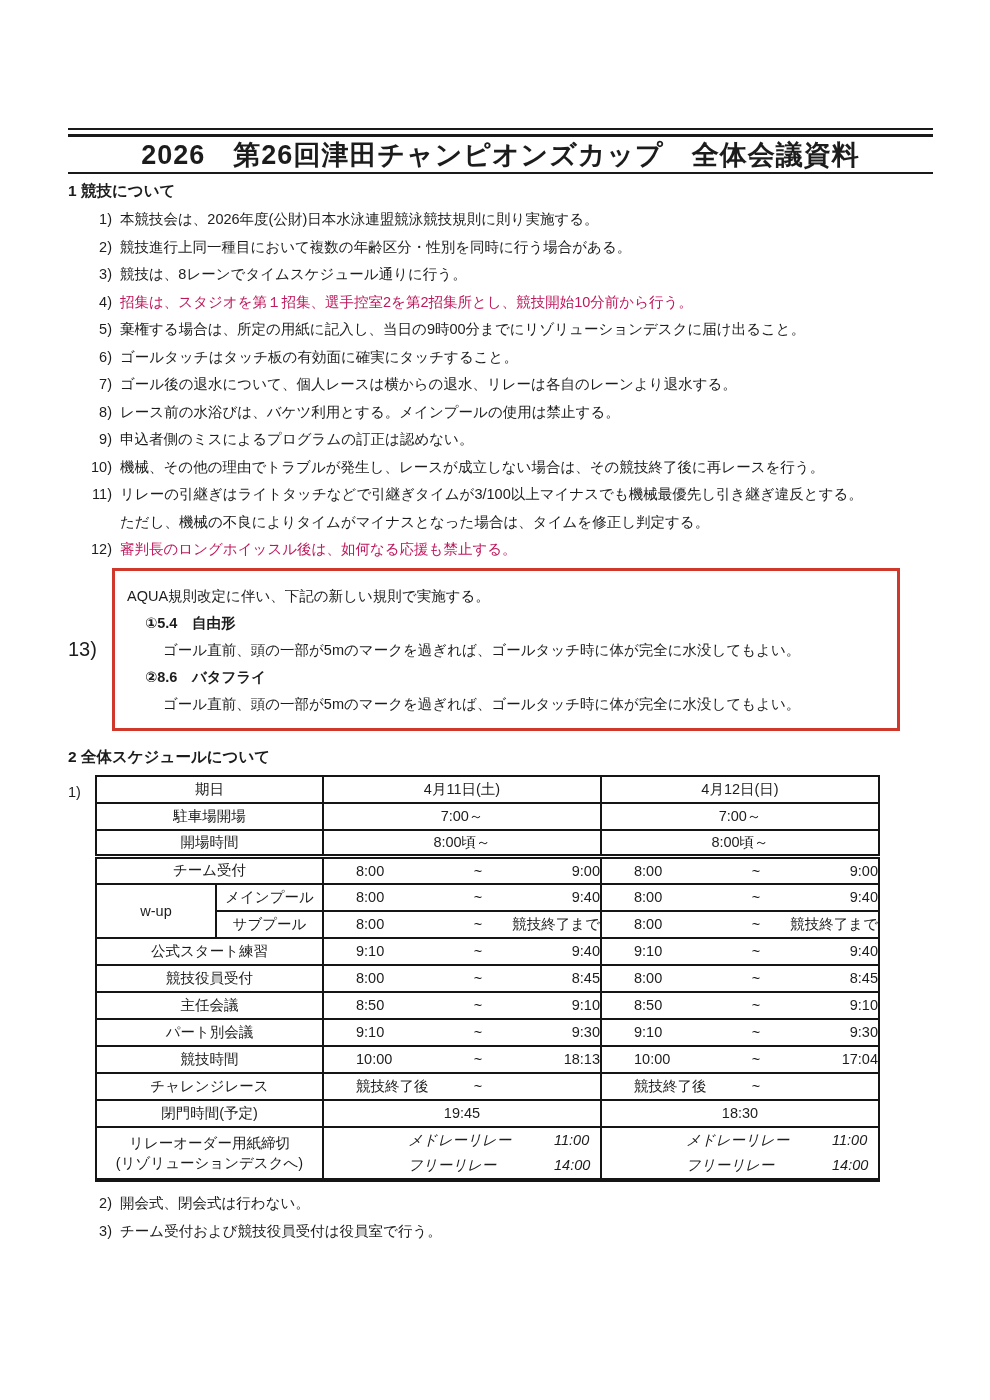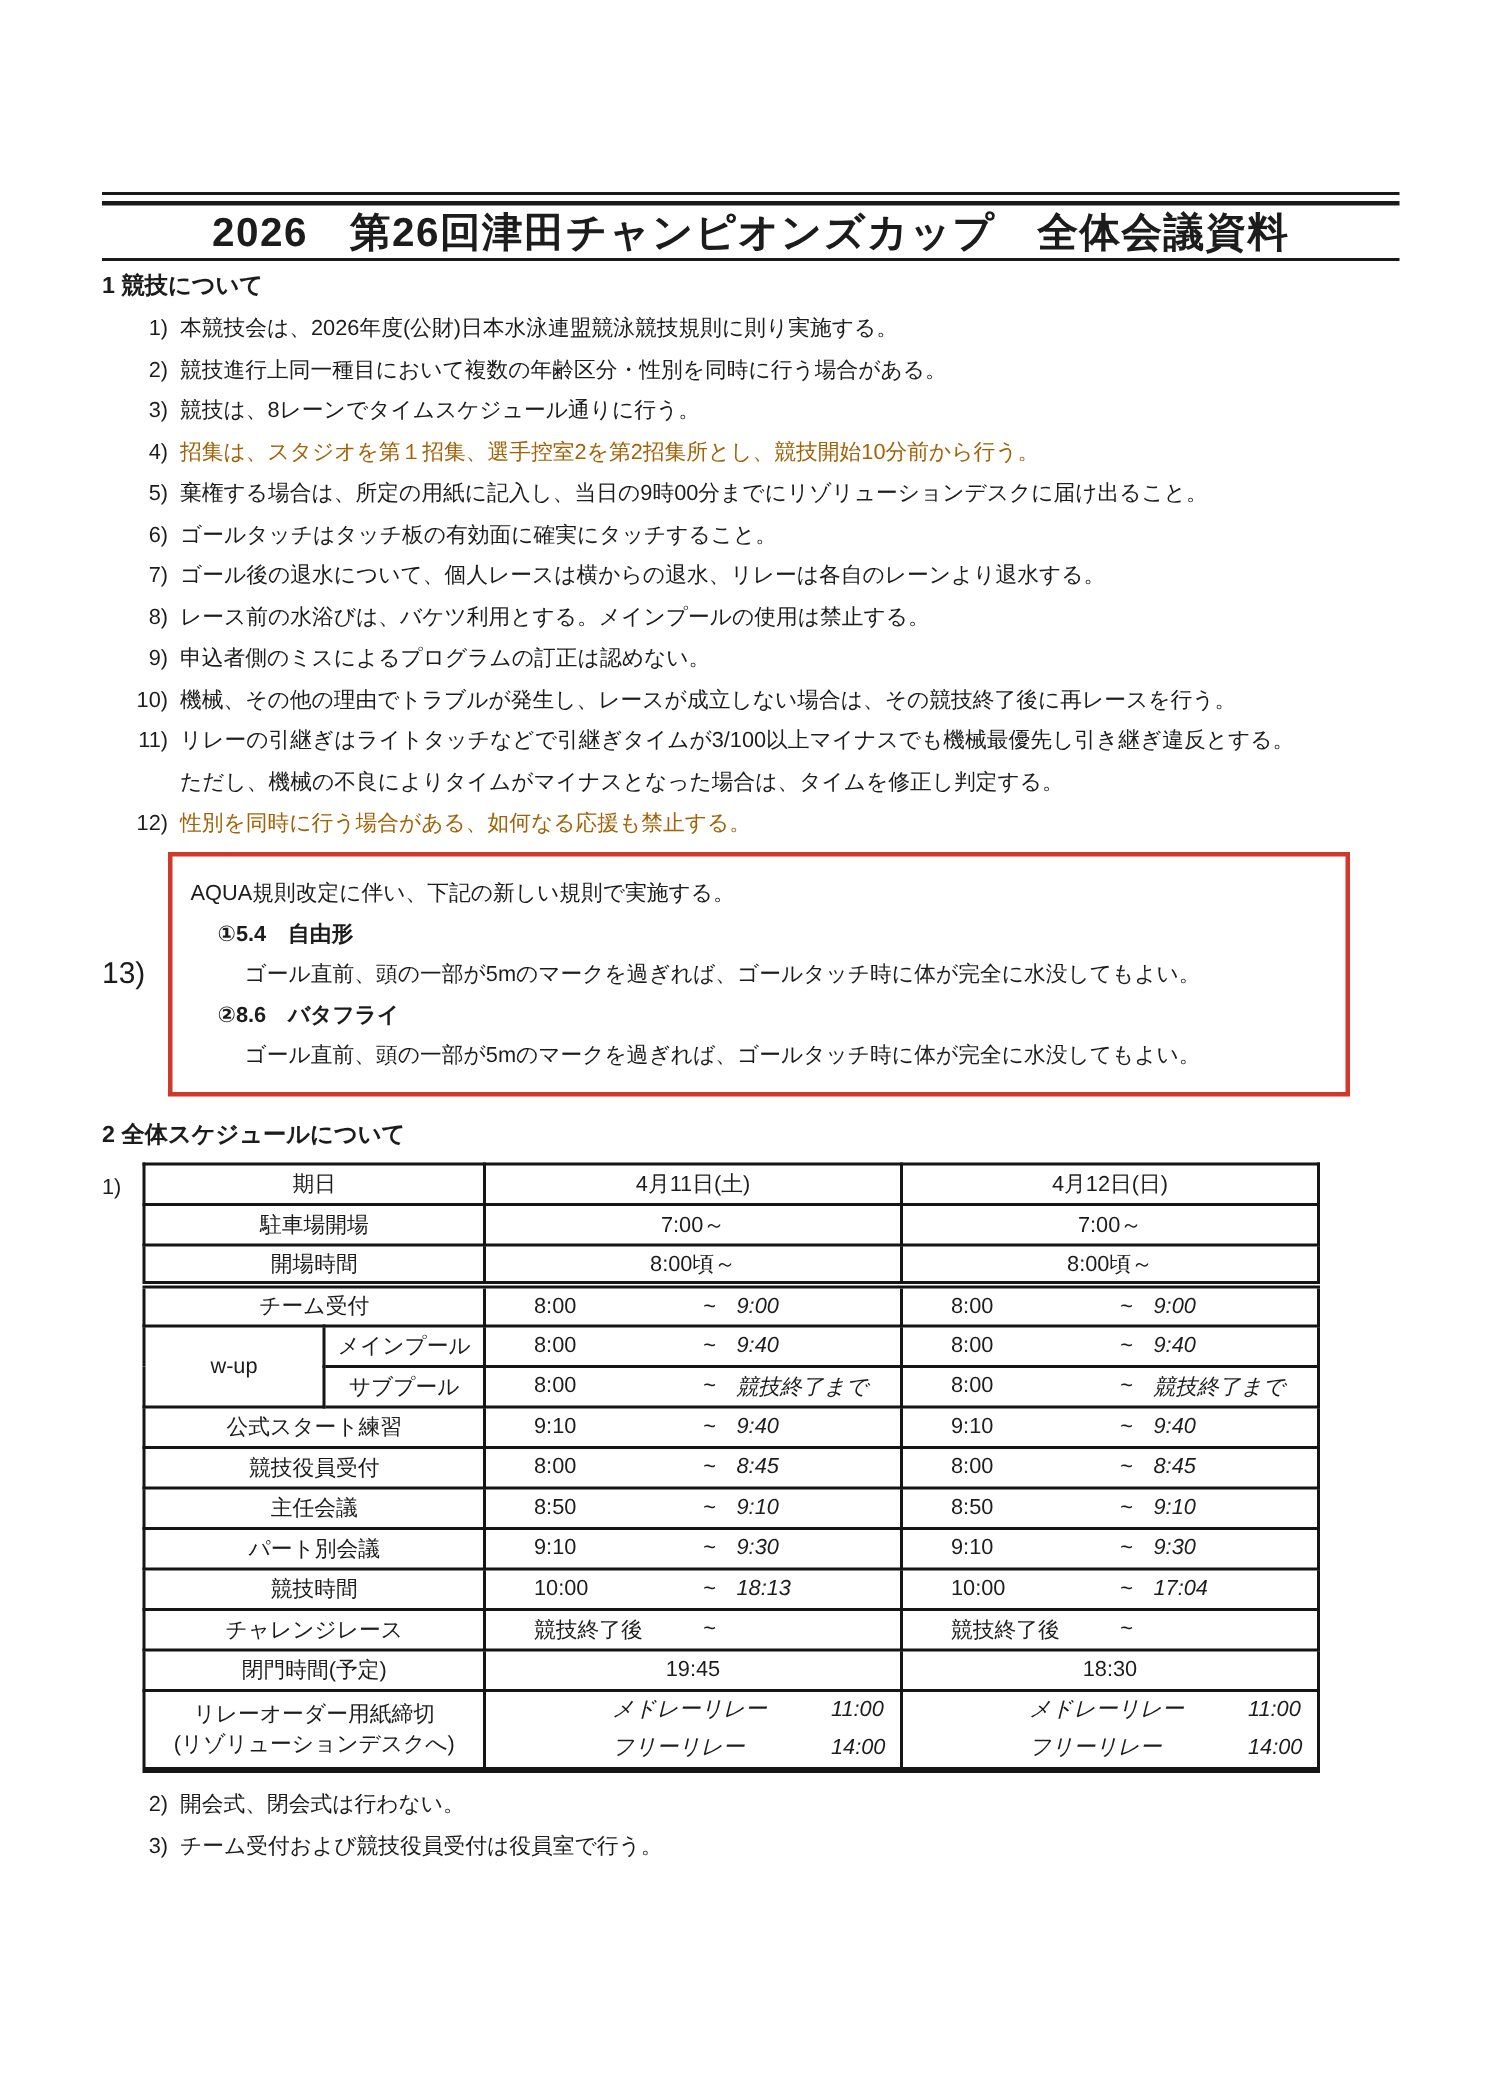--- a/index.html
+++ b/index.html
@@ -21,21 +21,21 @@
   .sec-heading{
     margin:7px 0 9px 68px;font-size:15.5px;font-weight:bold;line-height:20px;
   }
   .sec-heading.s2{margin-top:16px;margin-bottom:8px;}
   
   .items{margin-left:68px;margin-right:40px;}
   .item{display:flex;margin-bottom:8.5px;font-size:14.5px;line-height:19px;}
   .item .num{width:44px;min-width:44px;text-align:right;padding-right:8px;}
   .item .txt{flex:1;}
   .item .txt .cont{margin-top:8.5px;}
-  .red{color:#a16207;}
+  .red{color:#be185d;}
   
   .box-row{display:flex;margin-left:68px;margin-top:3px;}
   .boxnum{
     width:40px;min-width:40px;text-align:left;padding-right:4px;
     font-size:20px;align-self:center;line-height:19px;
   }
   .rulebox{
     width:788px;border:3px solid #cf382a;box-sizing:border-box;
     padding:12px 14px 10px 12px;font-size:14.5px;line-height:27px;
   }
@@ -53,21 +53,21 @@
   td.lab{text-align:center;}
   td.d1{width:278px;border-right:4px solid #151515;}
   td.d2{width:278px;}
   tr.dbl td{border-bottom:5px double #151515;}
   table.sched{border-bottom:4px solid #151515;}
   td.wupcell{text-align:center;font-size:13px;}
   .cmid{text-align:center;}
   .trow{display:flex;align-items:center;}
   .ts{flex:1;text-align:left;padding-left:32px;}
   .tm{width:36px;text-align:center;}
-  .te{flex:1;text-align:left;padding-right:10px;font-style:italic;}
+  .te{flex:1;text-align:right;padding-right:0;}
   td.relaylab{height:54px;text-align:center;font-size:13.5px;line-height:20px;}
   td.relaycell{height:54px;}
   .rrow{display:flex;justify-content:flex-end;gap:18px;line-height:25px;font-style:italic;}
   .rrow .rname{width:128px;text-align:left;}
   .rrow .rtime{width:46px;text-align:left;}
   
   .notes{margin-left:68px;margin-top:12px;}
   .notes .item{margin-bottom:9px;}
 </style>
 </head>
@@ -126,21 +126,21 @@
     </div>
     <div class="item">
       <span class="num">11)</span>
       <div class="txt">
         <div>リレーの引継ぎはライトタッチなどで引継ぎタイムが3/100以上マイナスでも機械最優先し引き継ぎ違反とする。</div>
         <div class="cont">ただし、機械の不良によりタイムがマイナスとなった場合は、タイムを修正し判定する。</div>
       </div>
     </div>
     <div class="item">
       <span class="num">12)</span>
-      <span class="txt red">性別を同時に行う場合がある、如何なる応援も禁止する。</span>
+      <span class="txt red">審判長のロングホイッスル後は、如何なる応援も禁止する。</span>
     </div>
   </div>
 
   <div class="box-row">
     <span class="boxnum">13)</span>
     <div class="rulebox">
       <div class="bl i0">AQUA規則改定に伴い、下記の新しい規則で実施する。</div>
       <div class="bl i1">①5.4　自由形</div>
       <div class="bl i2">ゴール直前、頭の一部が5mのマークを過ぎれば、ゴールタッチ時に体が完全に水没してもよい。</div>
       <div class="bl i1">②8.6　バタフライ</div>

